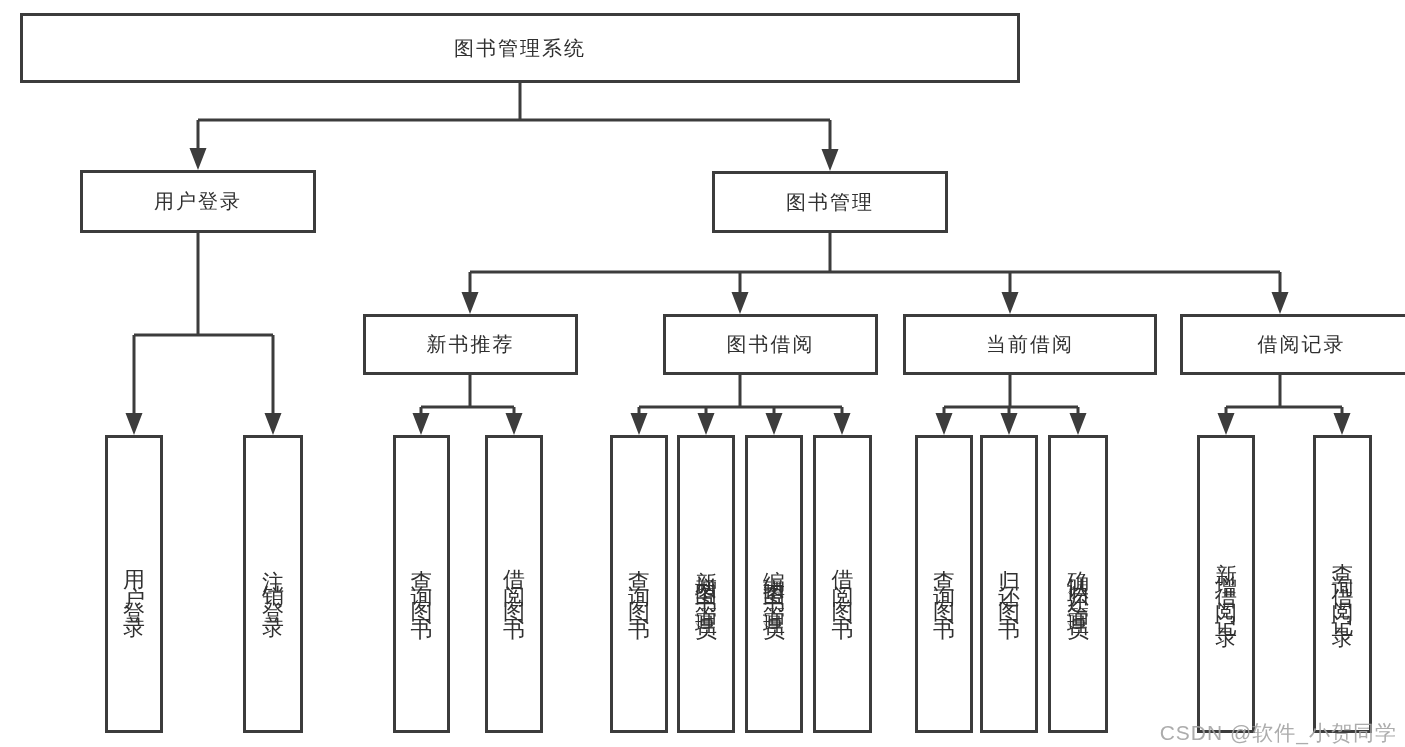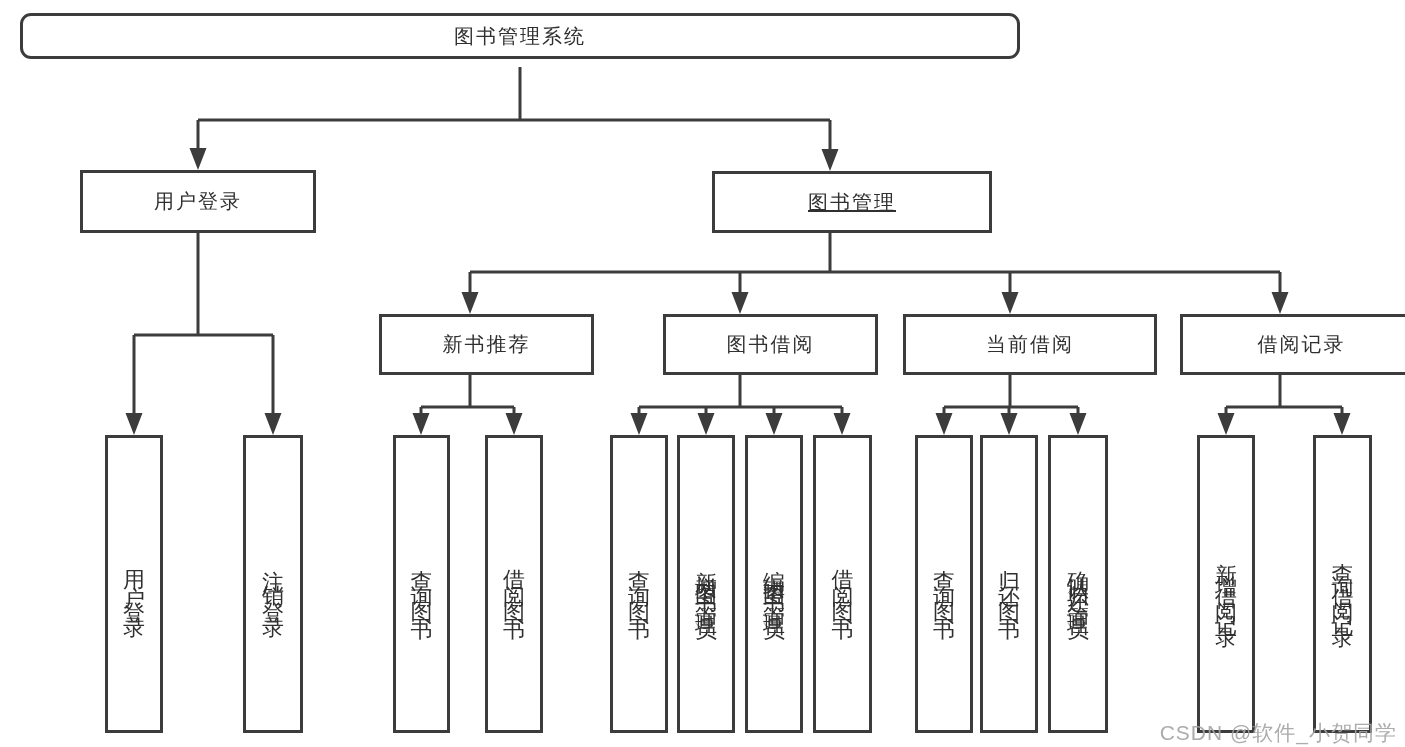--- a/index.html
+++ b/index.html
@@ -103,32 +103,32 @@
              M706 435 l-8.5 -22 h17 z
              M774 435 l-8.5 -22 h17 z
              M842 435 l-8.5 -22 h17 z
              M944 435 l-8.5 -22 h17 z
              M1009 435 l-8.5 -22 h17 z
              M1078 435 l-8.5 -22 h17 z
              M1226 435 l-8.5 -22 h17 z
              M1342 435 l-8.5 -22 h17 z"></path>
   </svg>
 
-  <div class="node" style="left:20px; top:13px; width:1000px; height:46px;border-radius:11px;">
+  <div class="node" style="left:20px; top:13px; width:1000px; height:70px;">
     <span class="label">图书管理系统</span>
   </div>
 
   <div class="node" style="left:80px; top:170px; width:236px; height:63px;">
     <span class="label">用户登录</span>
   </div>
-  <div class="node" style="left:712px; top:171px; width:280px; height:62px;text-decoration:underline;">
+  <div class="node" style="left:712px; top:171px; width:236px; height:62px;">
     <span class="label">图书管理</span>
   </div>
 
-  <div class="node" style="left:379px; top:314px; width:215px; height:61px;">
+  <div class="node" style="left:363px; top:314px; width:215px; height:61px;">
     <span class="label">新书推荐</span>
   </div>
   <div class="node" style="left:663px; top:314px; width:215px; height:61px;">
     <span class="label">图书借阅</span>
   </div>
   <div class="node" style="left:903px; top:314px; width:254px; height:61px;">
     <span class="label">当前借阅</span>
   </div>
   <div class="node" style="left:1173px; top:314px; width:243px; height:61px;margin-left:7px;">
     <span class="label">借阅记录</span>

